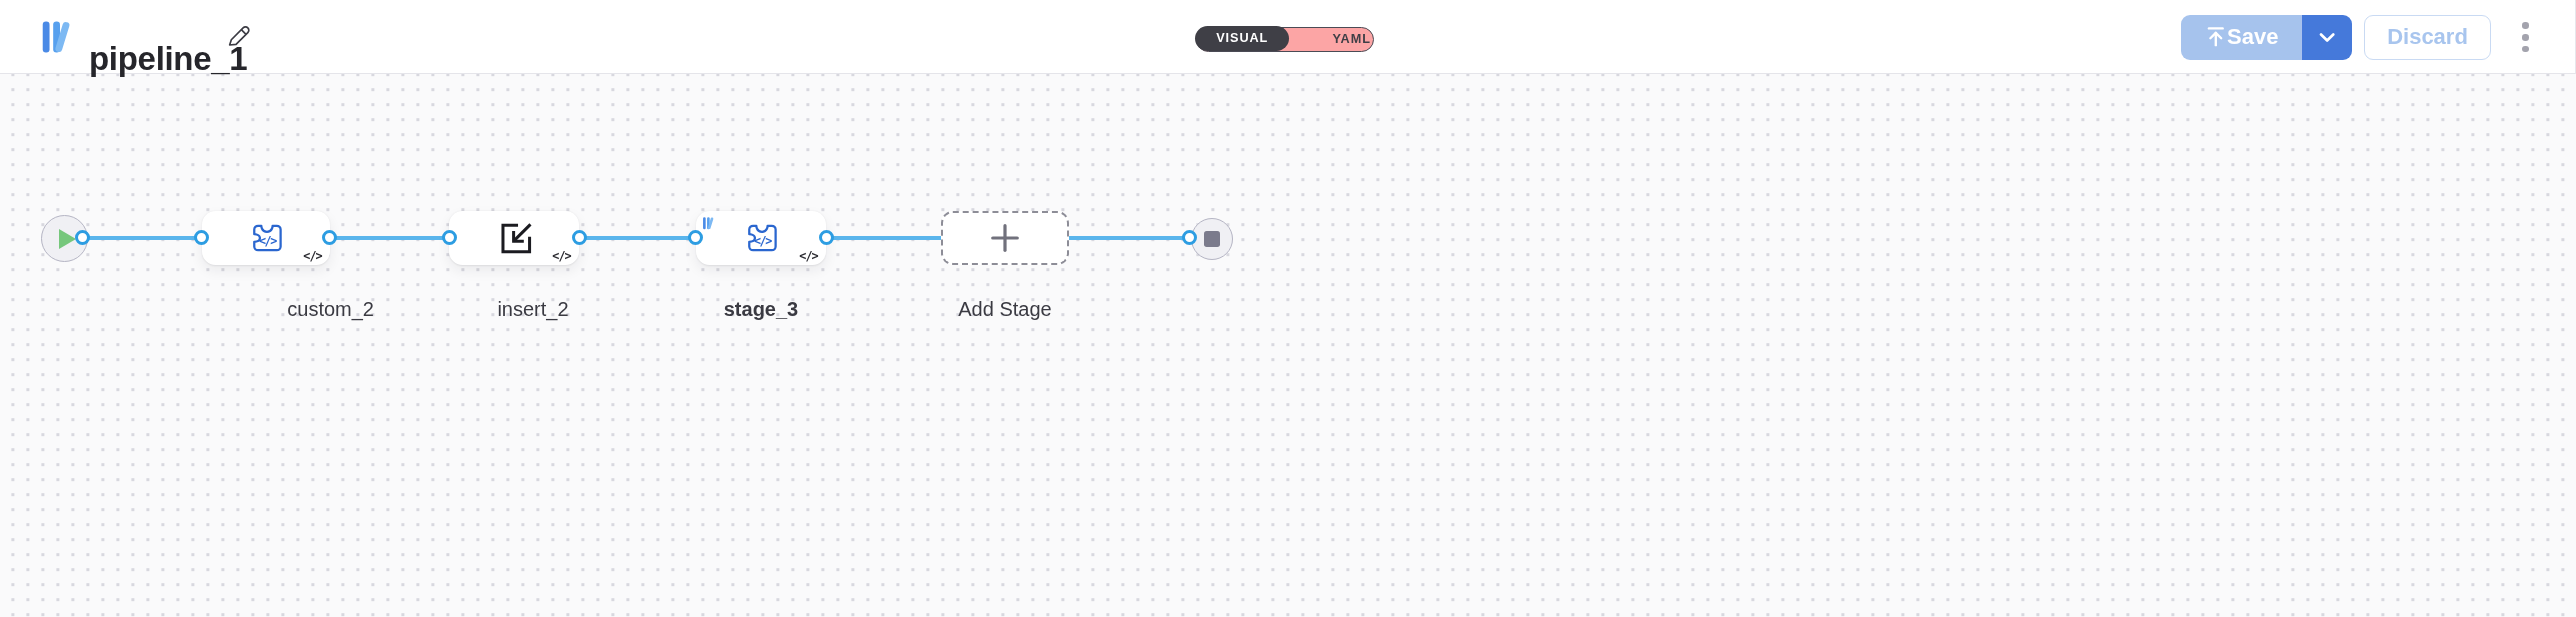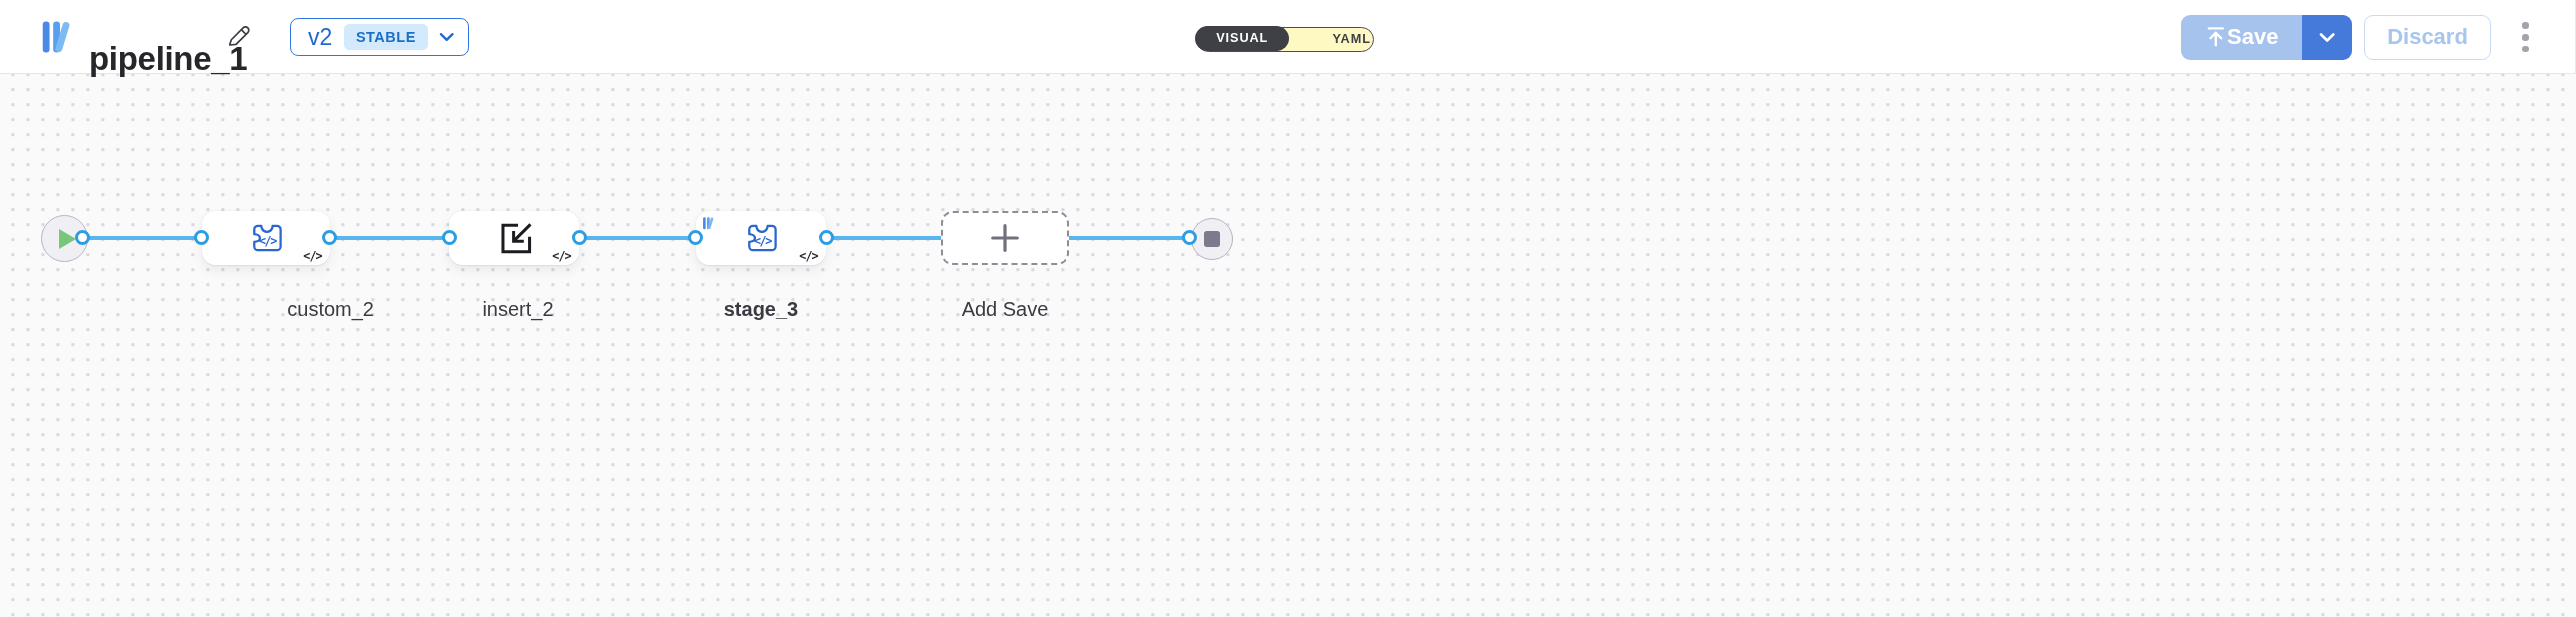--- a/index.html
+++ b/index.html
@@ -30,21 +30,21 @@
     display:flex; align-items:center; gap:11.8px; padding:0 13.6px 0 17px;
     background:#fff; border:1.8px solid #2d74dc; border-radius:8.2px; cursor:pointer;
   }
   .version-label { font-size:23px; color:#2368d0; }
   .stable-badge {
     background:#d3e9fc; color:#1e6ec6; font-weight:700; font-size:14.5px;
     padding:5.4px 11.8px; border-radius:5.4px; letter-spacing:0.5px;
   }
   .toggle {
     position:absolute; left:1196px; top:27px; width:178px; height:24.5px;
-    background:#fef9c3; border:1.8px solid #4b4b55; border-radius:14.5px; display:flex;gap:41px;
+    background:#fca5a5; border:1.8px solid #4b4b55; border-radius:14.5px; display:flex;gap:41px;
   }
   .toggle .seg {
     flex:1; border:none; background:transparent; padding:0; cursor:pointer;
     font-family:"Liberation Sans",sans-serif; font-weight:700; font-size:12.7px;
     letter-spacing:0.9px; color:#3f3f46;
     display:flex; align-items:center; justify-content:center;
   }
   .toggle .seg.active {
     background:#3f3f46; color:#fff; border-radius:14.5px;
     flex:0 0 94px; height:24.5px; margin:-1.8px 0 -1.8px -1.8px;
@@ -117,21 +117,21 @@
   }
   .mini-logo { position:absolute; left:6.4px; top:4.5px; line-height:0; }
   .port {
     position:absolute; top:156px; width:15.4px; height:15.4px; border-radius:50%;
     background:#fff; border:3.6px solid #2d9de2; z-index:3; cursor:crosshair;
   }
   .node-label {
     position:absolute; top:224px; width:218px; text-align:center;
     font-size:20px; color:#3a3a42; z-index:1;
   }
-  .lbl-custom { left:156px;text-align:right; } .lbl-insert { left:409px; }
+  .lbl-custom { left:156px;text-align:right; } .lbl-insert { left:424px; }
   .lbl-stage  { left:652px;font-weight:bold; } .lbl-add    { left:896px; }
 </style>
 </head>
 <body>
 
 <div class="app">
 
   <header class="header">
 
     <span class="logo">
@@ -146,29 +146,20 @@
 
     <button class="edit-btn">
       <span>
         <svg width="26" height="26" viewBox="0 0 28 28" fill="none" stroke="#3c3c44" stroke-width="1.8" stroke-linejoin="round">
           <path d="M5 23.5 L6.8 17.8 L19.5 5 C20.9 3.6 23.2 3.6 24.6 5 C26 6.4 26 8.7 24.6 10.1 L11.9 22.8 L5 23.5 Z"></path>
           <path d="M17.6 7 L22.6 12"></path>
         </svg>
       </span>
     </button>
 
-    <button class="version-btn">
-      <span class="version-label">v2</span>
-      <span class="stable-badge">STABLE</span>
-      <span style="line-height:0">
-        <svg width="15.4" height="10" viewBox="0 0 16 10" fill="none" stroke="#2368d0" stroke-width="2.4" stroke-linecap="round" stroke-linejoin="round">
-          <path d="M2 2 L8 8 L14 2"></path>
-        </svg>
-      </span>
-    </button>
 
     <div class="toggle">
       <button class="seg active">VISUAL</button>
       <button class="seg">YAML</button>
     </div>
 
     <div class="save-split">
       <button class="save-main">
         <span style="line-height:0">
           <svg width="23.6" height="23.6" viewBox="0 0 24 24" fill="none" stroke="#ffffff" stroke-width="2.4" stroke-linecap="round" stroke-linejoin="round">
@@ -261,16 +252,16 @@
     <div class="port" style="left:322px"></div>
     <div class="port" style="left:442px"></div>
     <div class="port" style="left:572px"></div>
     <div class="port" style="left:688px"></div>
     <div class="port" style="left:819px"></div>
     <div class="port" style="left:1182px"></div>
 
     <div class="node-label lbl-custom">custom_2</div>
     <div class="node-label lbl-insert">insert_2</div>
     <div class="node-label lbl-stage">stage_3</div>
-    <div class="node-label lbl-add">Add Save</div>
+    <div class="node-label lbl-add">Add Stage</div>
   </div>
 </div>
 
 
 </body></html>

